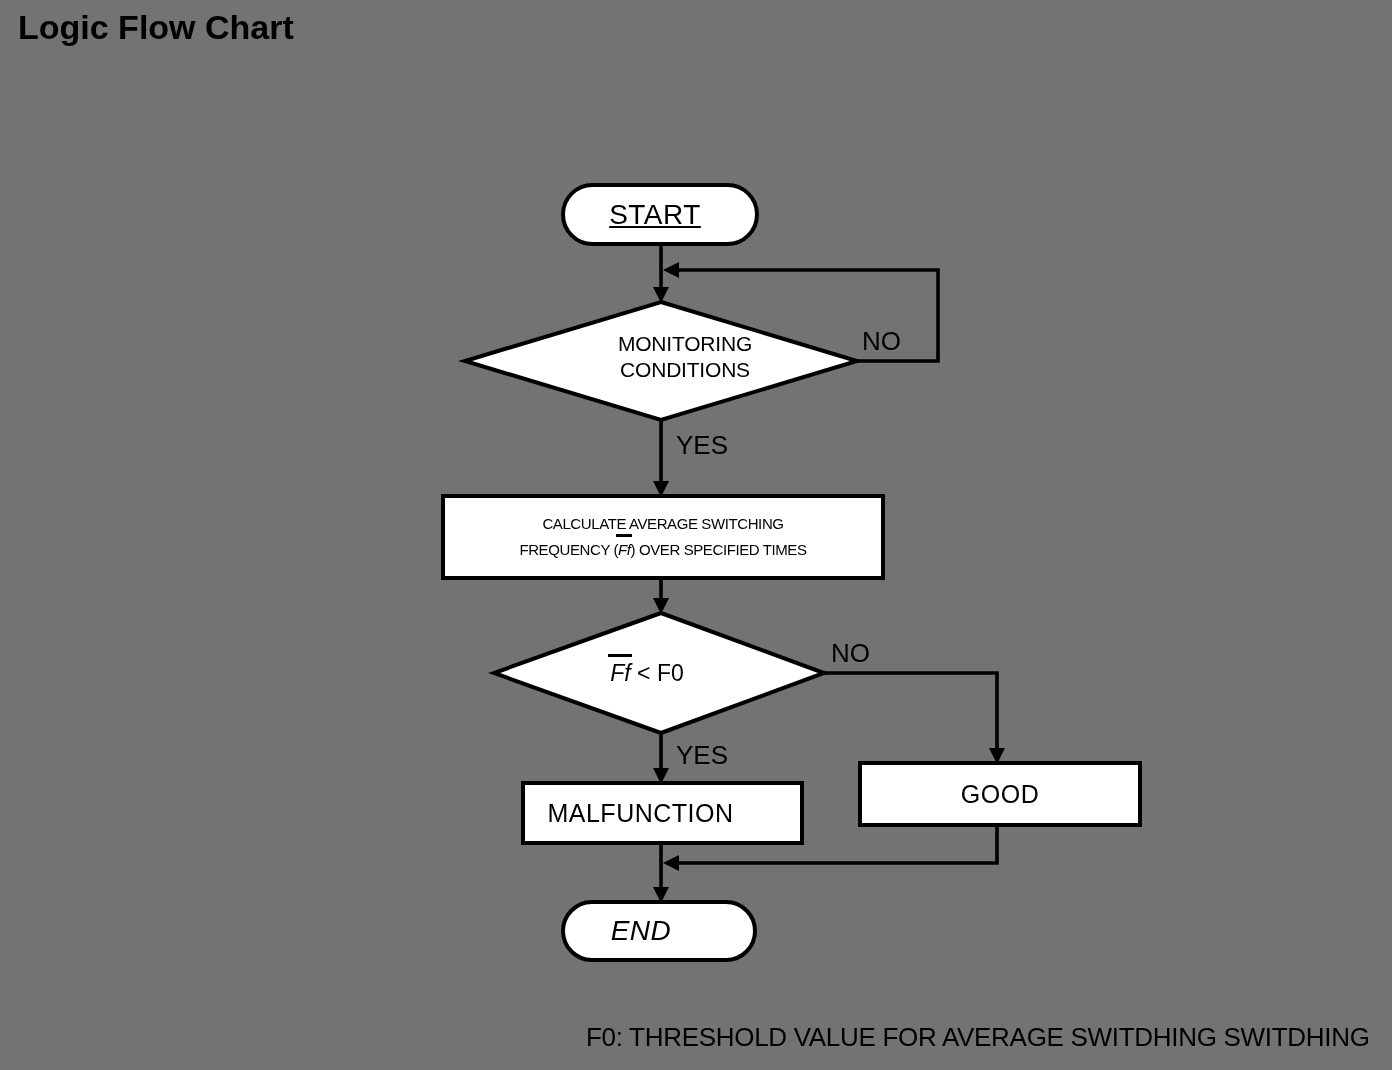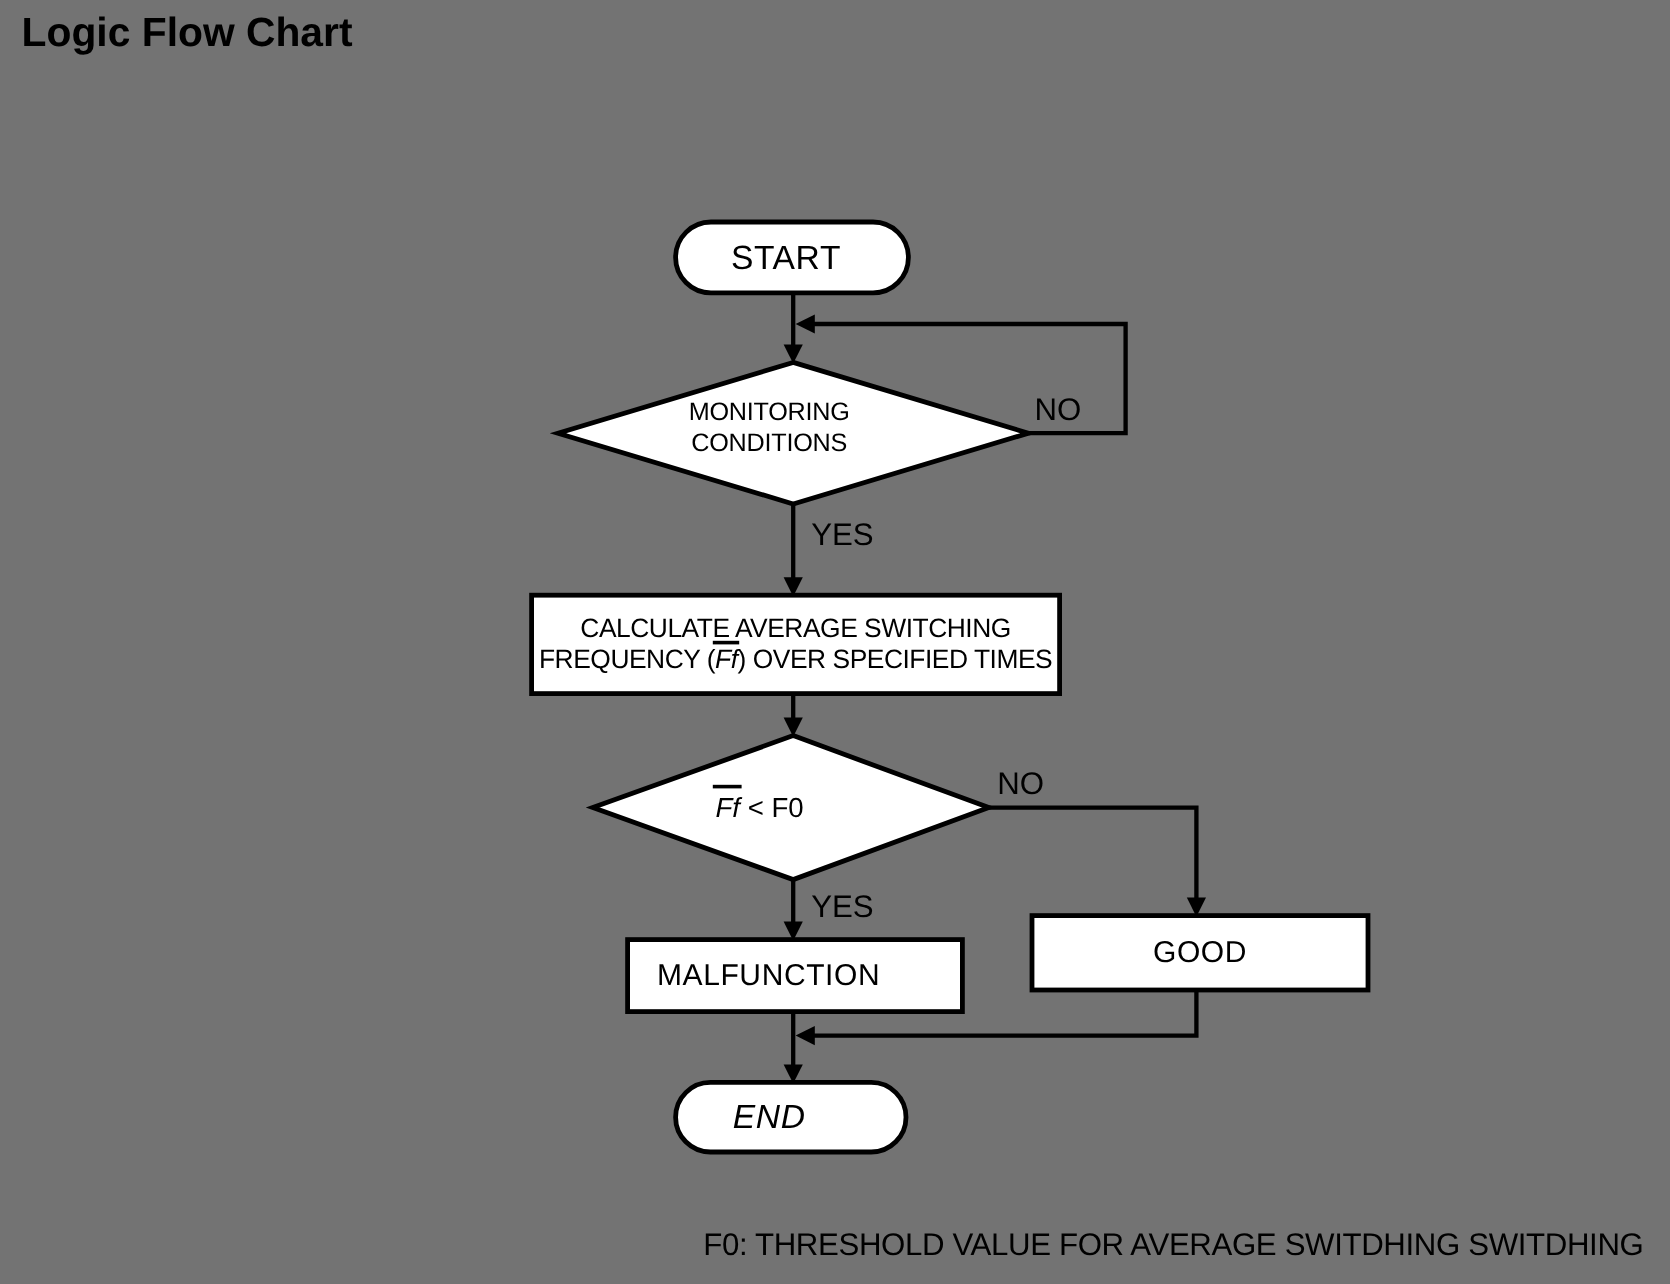--- a/index.html
+++ b/index.html
@@ -38,21 +38,21 @@
     display: flex;
     flex-direction: column;
     align-items: center;
     justify-content: center;
     text-align: center;
     white-space: nowrap;
     line-height: 26px;
   }
   .terminator-text { font-size: 28px; letter-spacing: 0.5px; }
   .decision1-text  { font-size: 21px; letter-spacing: -0.2px; }
-  .process1-text   { font-size: 22px; letter-spacing: -0.4px; }
+  .process1-text   { font-size: 15px; letter-spacing: -0.4px; }
   .decision2-text  { font-size: 23px; }
   .process2-text   { font-size: 25px; letter-spacing: 0.5px; }
   .edge-label {
     position: absolute;
     font-size: 26px;
     white-space: nowrap;
     text-align: center;
   }
   .footnote {
     position: absolute;
@@ -119,33 +119,33 @@
       <rect x="563" y="185" width="194" height="59" rx="29.5" ry="29.5"></rect>
       <polygon points="661,302 857,361 661,420 465,361"></polygon>
       <rect x="443" y="496" width="440" height="82"></rect>
       <polygon points="661,613 824,673 661,733 494,673"></polygon>
       <rect x="860" y="763" width="280" height="62"></rect>
       <rect x="523" y="783" width="279" height="60"></rect>
       <rect x="563" y="902" width="192" height="58" rx="29" ry="29"></rect>
     </g>
   </svg>
 
-  <div class="node-text terminator-text" style="left:563px; top:185px; width:184px; height:59px;">START</div>
+  <div class="node-text terminator-text" style="left:563px; top:185px; width:184px; height:59px;text-decoration:underline;">START</div>
 
-  <div class="node-text decision1-text" style="left:445px; top:302px; width:392px; height:118px; padding-bottom:8px; box-sizing:border-box;">
+  <div class="node-text decision1-text" style="left:489px; top:302px; width:392px; height:118px; padding-bottom:8px; box-sizing:border-box;">
     <span>MONITORING</span>
     <span>CONDITIONS</span>
   </div>
 
   <div class="node-text process1-text" style="left:443px; top:496px; width:440px; height:82px;">
     <span>CALCULATE AVERAGE SWITCHING</span>
     <span><span>FREQUENCY (</span><span class="ovl">Ff</span><span>) OVER SPECIFIED TIMES</span></span>
   </div>
 
-  <div class="node-text decision2-text" style="left:468px; top:613px; width:330px; height:120px;">
+  <div class="node-text decision2-text" style="left:482px; top:613px; width:330px; height:120px;">
     <span><span class="ovl">Ff</span><span> &lt; F0</span></span>
   </div>
 
   <div class="node-text process2-text" style="left:860px; top:763px; width:280px; height:62px;">GOOD</div>
 
   <div class="node-text process2-text" style="left:501px; top:783px; width:279px; height:60px;">MALFUNCTION</div>
 
   <div class="node-text terminator-text" style="left:563px; top:902px; width:156px; height:58px;font-style:italic;">END</div>
 
   <div class="edge-label" style="left:862px; top:326px;">NO</div>

